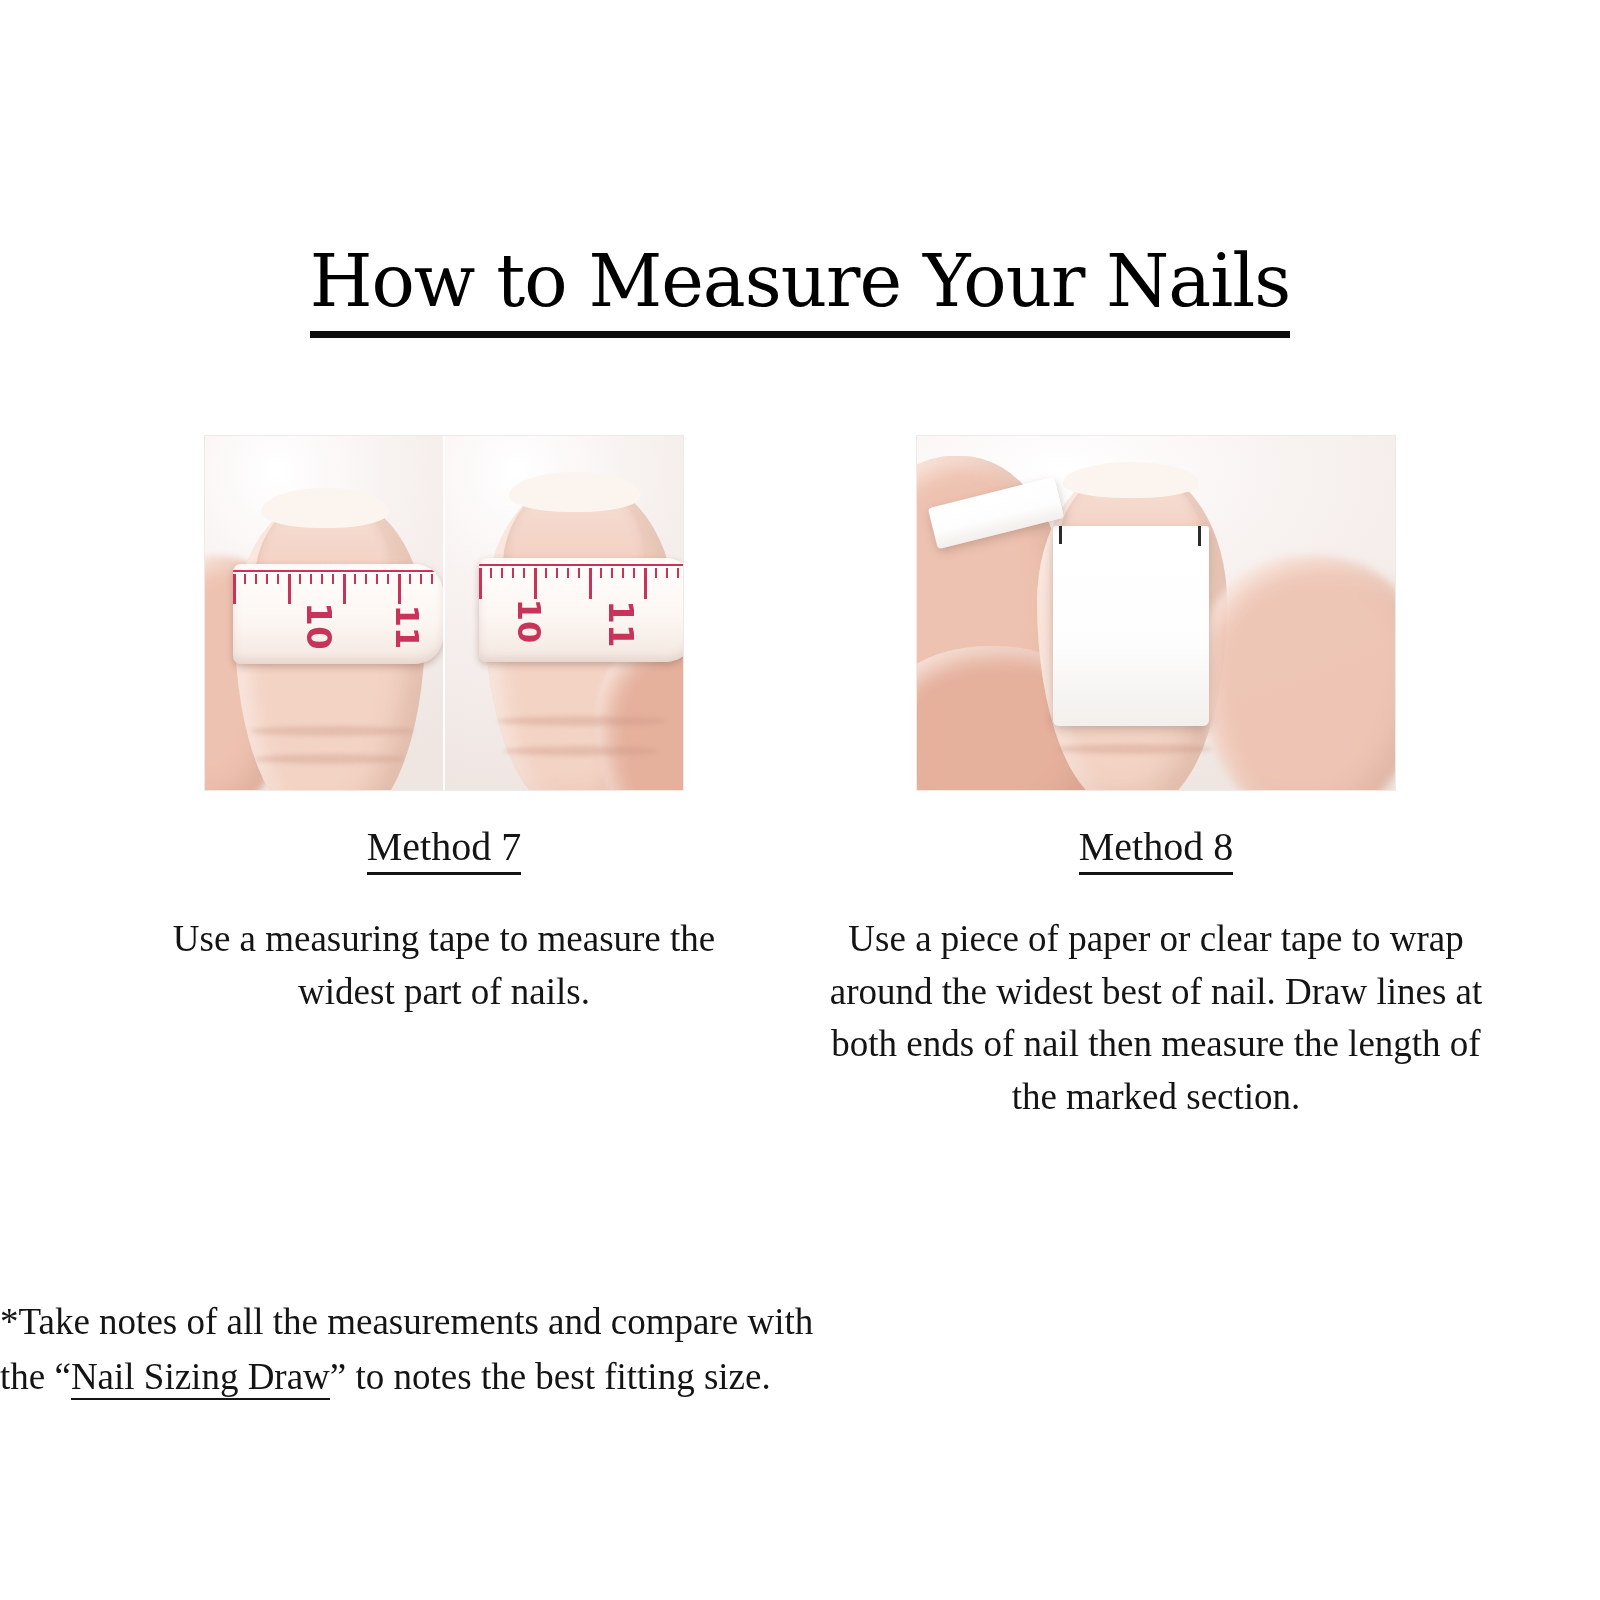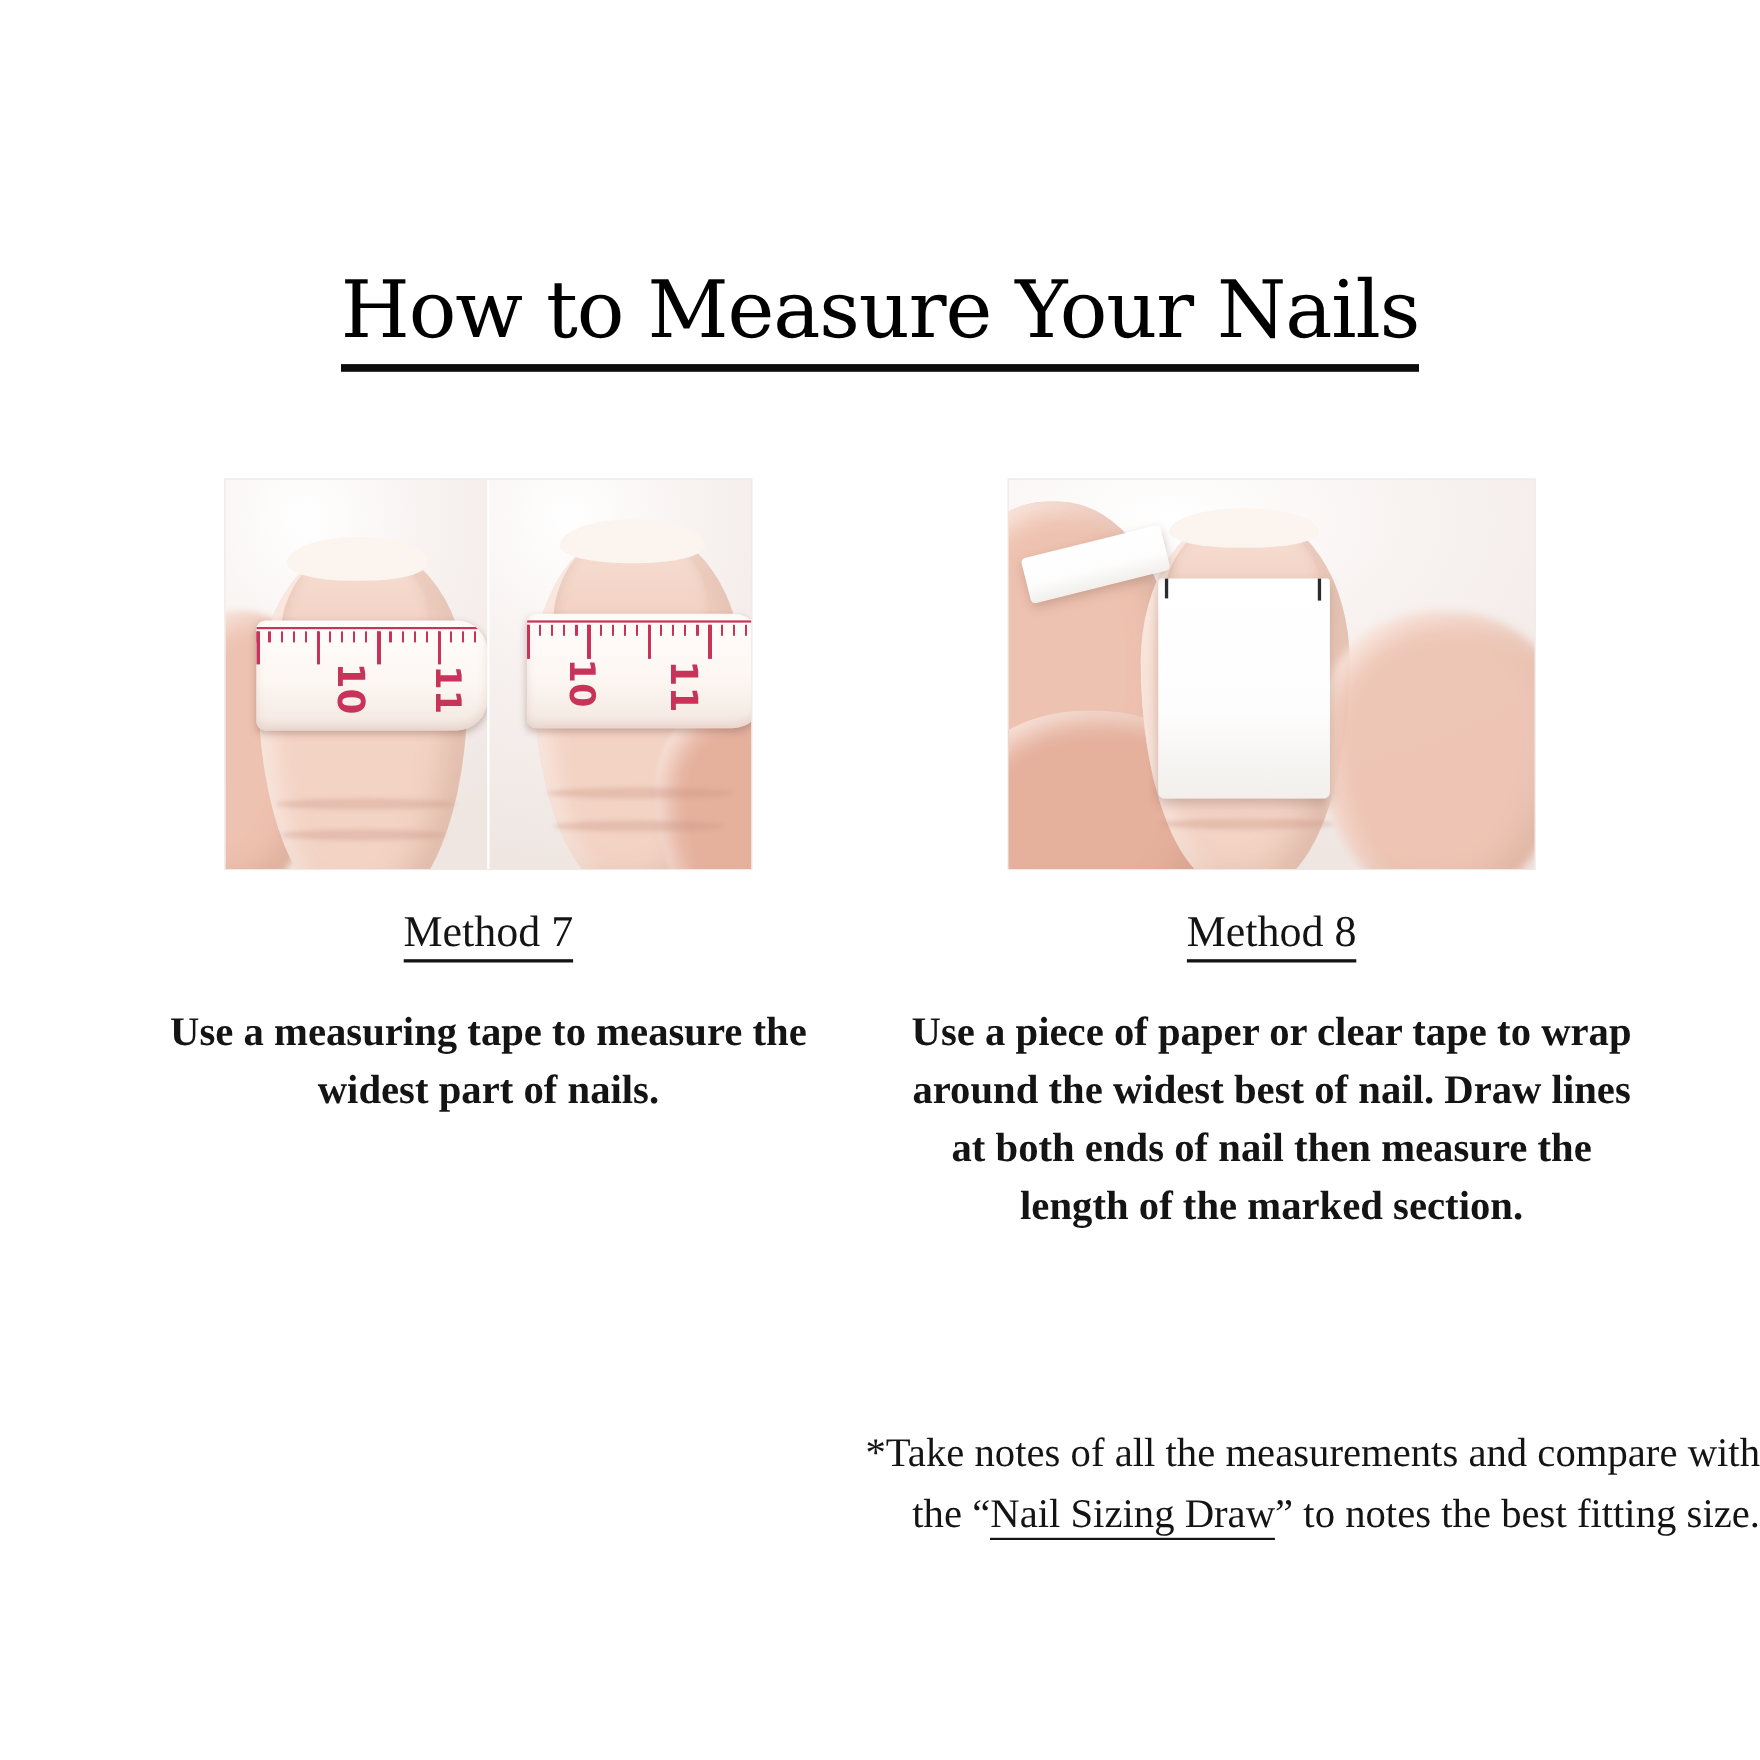--- a/index.html
+++ b/index.html
@@ -164,32 +164,31 @@
     padding-bottom: 5px;
   }
   .desc {
     margin-top: 38px;
     font-family: "Liberation Serif", serif;
     font-size: 37px;
     line-height: 1.42;
     text-align: center;
     color: #141414;
     width: 620px;
-    font-weight: bold;
   }
   .col-left .desc { width: 580px; }
   .col-right .desc { width: 660px; }
 
   
   .footnote {
     position: absolute;
     top: 1295px;
     left: 0;
     width: 1600px;
-    text-align: right;
+    text-align: left;
     font-family: "Liberation Serif", serif;
     font-size: 37px;
     line-height: 1.48;
     color: #141414;
   }
   .footnote .u { border-bottom: 2px solid #141414; padding-bottom: 1px; }
 </style>
 </head>
 <body>
 

